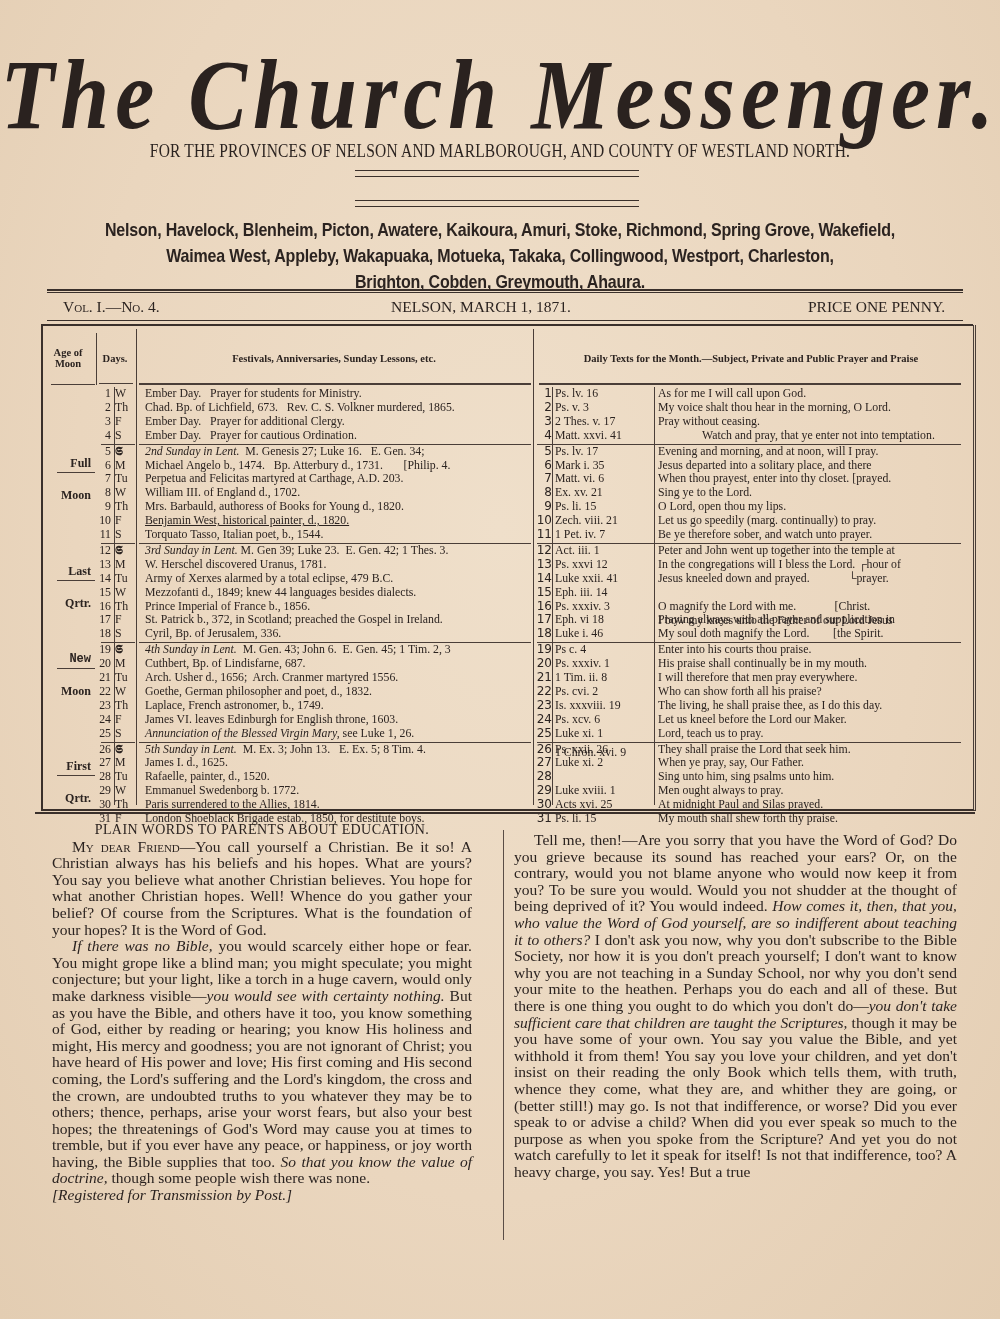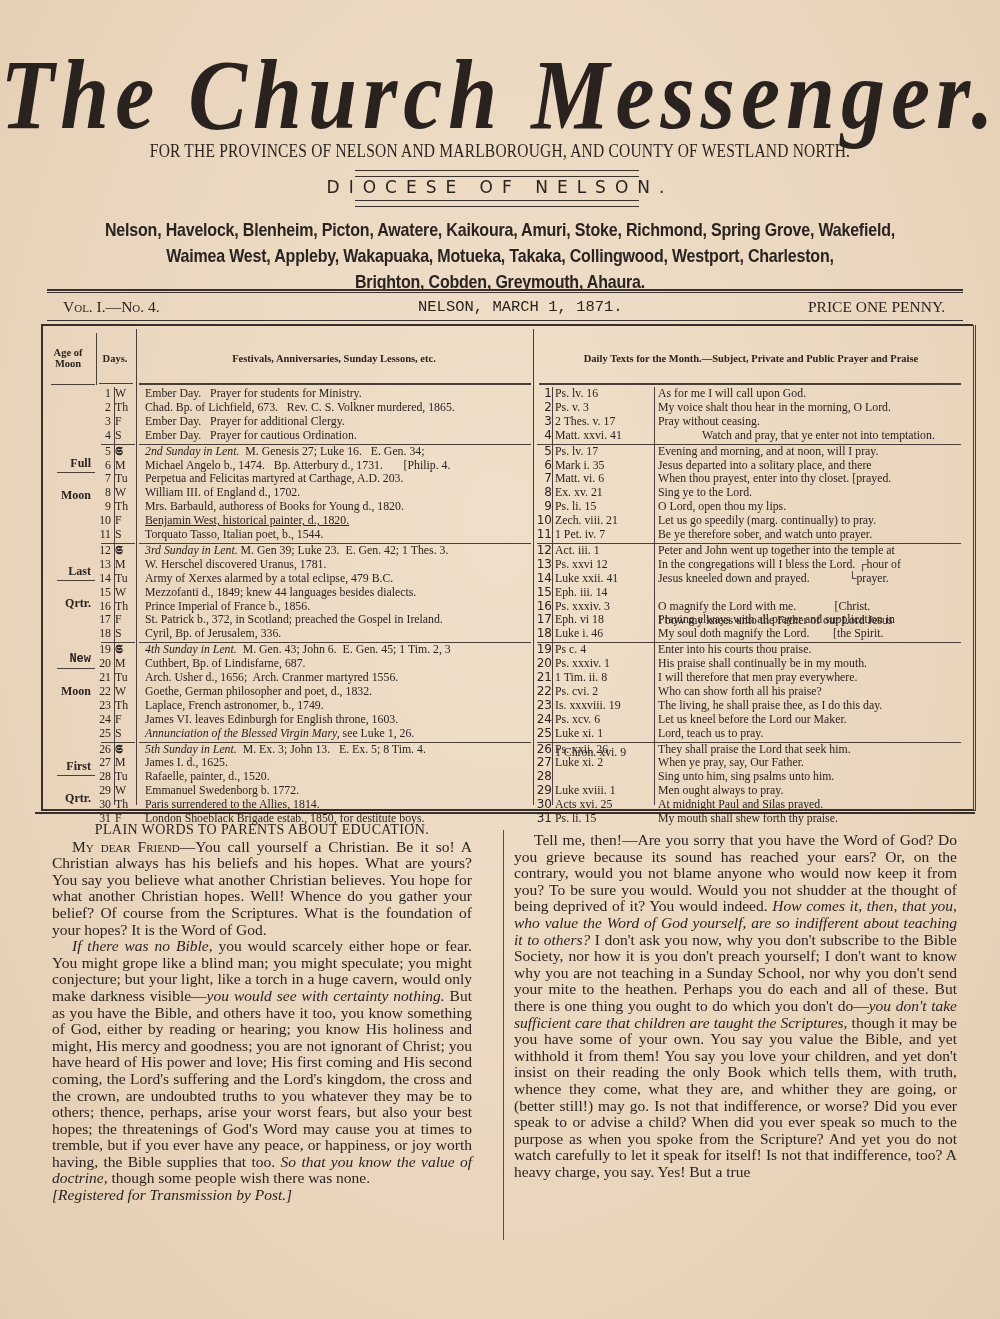--- a/index.html
+++ b/index.html
@@ -25,21 +25,21 @@
   .rule-pair { position: absolute; height: 5px; border-top: 1.5px solid #3a302b; border-bottom: 1px solid #3a302b; }
   .diocese { position: absolute; left: 0; width: 1000px; top: 177px; text-align: center;
     font-family: "DejaVu Sans", sans-serif; font-size: 17px; letter-spacing: 9px; font-weight: normal; }
   .towns { position: absolute; left: 0; width: 1000px; top: 217px; text-align: center;
     font-family: "Liberation Sans", sans-serif; font-weight: bold; font-size: 16px; line-height: 23px;
     transform: scaleY(1.12); transform-origin: top; letter-spacing: -0.2px; }
   .issue-line { position: absolute; left: 47px; width: 916px; top: 298px; height: 20px;
     font-family: "Liberation Serif", serif; font-size: 15.5px; }
   .issue-line span { position: absolute; top: 0; }
   .vol { left: 16px; font-variant: small-caps; }
-  .place { left: 371px; font-family: Liberation Mono, monospace; }
+  .place { left: 344px; }
   .price { right: 18px; }
   .hr { position: absolute; background: #3a302b; }
 
   
   .calendar { position: absolute; left: 41px; top: 325px; width: 930px; height: 484px;
     border-left: 2px solid #3a302b; border-right: 3px double #4a3e38; border-bottom: 2px solid #3a302b; }
   .cal-head { position: absolute; top: 8px; height: 50px; font-family: "Liberation Serif", serif; font-weight: bold;
     font-size: 10.5px; display: flex; align-items: center; justify-content: center; text-align: center; line-height: 11px; }
   .vline { position: absolute; background: #4a3e38; width: 1px; }
   .hline { position: absolute; background: #4a3e38; height: 1px; }
@@ -61,21 +61,20 @@
 </style>
 </head>
 <body>
 
 <div class="page">
 
   <div class="masthead-title">The Church Messenger.</div>
   <div class="provinces">FOR THE PROVINCES OF NELSON AND MARLBOROUGH, AND COUNTY OF WESTLAND NORTH.</div>
 
   <div class="rule-pair" style="left:355px; width:284px; top:170px;"></div>
-  <div class="diocese">DIOCESE OF NELSON.</div>
   <div class="rule-pair" style="left:355px; width:284px; top:200px;"></div>
 
   <div class="towns">
     <div>Nelson, Havelock, Blenheim, Picton, Awatere, Kaikoura, Amuri, Stoke, Richmond, Spring Grove, Wakefield,</div>
     <div>Waimea West, Appleby, Wakapuaka, Motueka, Takaka, Collingwood, Westport, Charleston,</div>
     <div>Brighton, Cobden, Greymouth, Ahaura.</div>
   </div>
 
   <div class="hr" style="left:47px; width:916px; top:289px; height:1.5px;"></div>
   <div class="hr" style="left:47px; width:916px; top:292px; height:1px;"></div>

